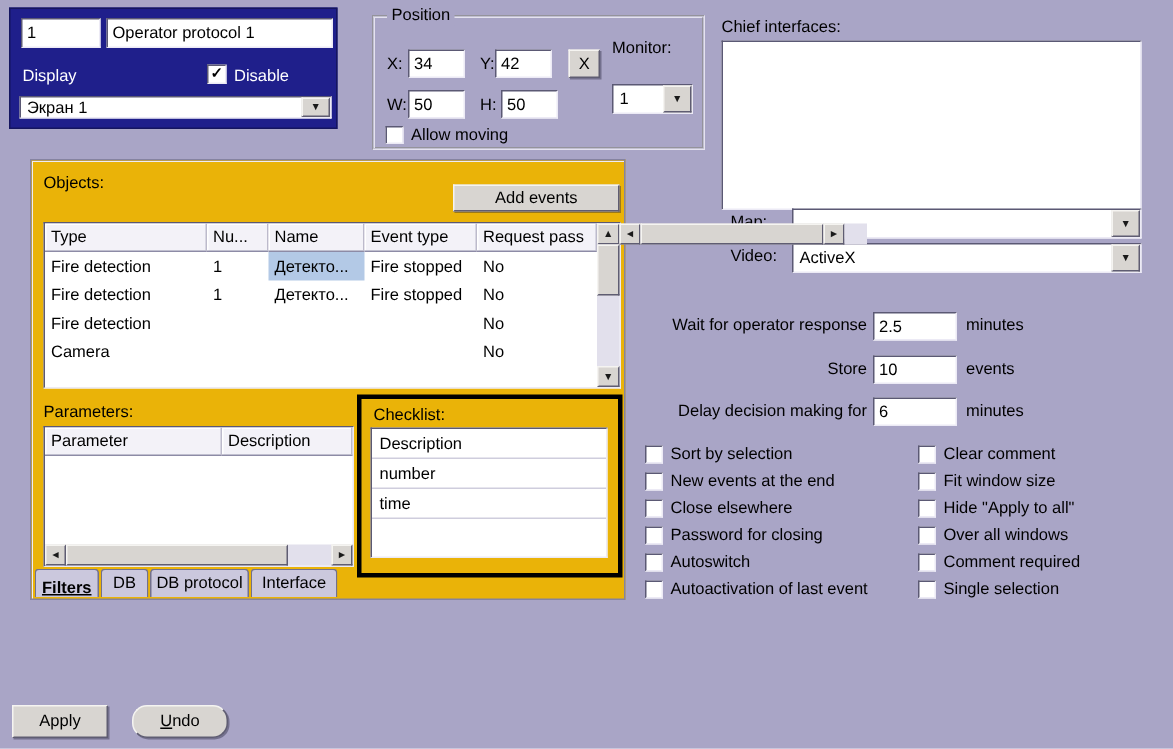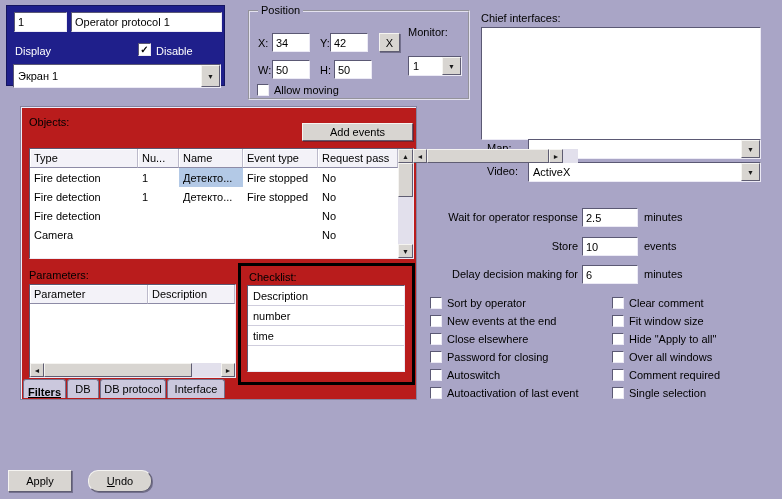--- a/index.html
+++ b/index.html
@@ -11,21 +11,21 @@
   .sunken{background:#fff;border:1px solid;border-color:#5b5974 #eceaf5 #eceaf5 #5b5974;}
   input.sunken{font-family:inherit;font-size:11px;padding:1px 3px;outline:none;box-sizing:border-box;}
   .raised{background:#d8d5d1;border:1px solid;border-color:#f5f4f1 #5f5d72 #5f5d72 #f5f4f1;box-shadow:1px 1px 0 rgba(35,33,54,.4);}
   .btn{display:flex;align-items:center;justify-content:center;cursor:default;}
   .combo{display:flex;align-items:stretch;background:#fff;border:1px solid;border-color:#5b5974 #eceaf5 #eceaf5 #5b5974;}
   .combo .txt{flex:1;display:flex;align-items:center;padding:0 4px;overflow:hidden;white-space:nowrap;}
   .combo .arr{width:17px;display:flex;align-items:center;justify-content:center;font-size:7px;color:#1a1a1a;background:#d8d5d1;border:1px solid;border-color:#f5f4f1 #5f5d72 #5f5d72 #f5f4f1;}
   .cb{background:#fff;border:1px solid;border-color:#5b5974 #eceaf5 #eceaf5 #5b5974;display:flex;align-items:center;justify-content:center;font-weight:bold;font-size:10px;line-height:1;box-sizing:border-box;}
   .group{border:2px groove #e4e2ef;}
   .gtitle{position:absolute;top:-8px;background:#a9a5c6;padding:0 3px;line-height:13px;}
-  .panel{background:#b91c1c;border:1px solid #8583a0;box-shadow:inset 1px 1px 0 #edebf7;}
+  .panel{background:#eab308;border:1px solid #8583a0;box-shadow:inset 1px 1px 0 #edebf7;}
   .th{background:#f3f2f8;border-right:1px solid #bcbacb;border-bottom:1px solid #8d8ba6;box-shadow:inset 1px 1px 0 #fff;display:flex;align-items:center;padding:0 4px;box-sizing:border-box;overflow:hidden;white-space:nowrap;}
   .td{display:flex;align-items:center;padding:0 4px;box-sizing:border-box;overflow:hidden;white-space:nowrap;}
   .sel{background:#b3c9e6;}
   .row{display:flex;height:19px;flex:0 0 auto;}
   .sb-track{background:#e2e0ec;}
   .sb-btn{background:#d8d5d1;border:1px solid;border-color:#f5f4f1 #5f5d72 #5f5d72 #f5f4f1;display:flex;align-items:center;justify-content:center;font-size:7px;color:#1a1a1a;box-sizing:border-box;flex:0 0 auto;}
   .sb-thumb{background:#d8d5d1;border:1px solid;border-color:#f5f4f1 #5f5d72 #5f5d72 #f5f4f1;box-sizing:border-box;flex:0 0 auto;}
   .opt{display:flex;align-items:center;height:13px;margin-bottom:5px;white-space:nowrap;}
   .opt .cb{width:12px;height:12px;margin-right:5px;flex:0 0 auto;}
   .tab{display:flex;align-items:center;justify-content:center;background:#cbc8dd;border:1px solid #73718c;border-bottom:none;border-radius:3px 3px 0 0;margin-right:1px;box-sizing:border-box;padding:0 2px;overflow:hidden;white-space:nowrap;}
@@ -40,21 +40,21 @@
 <div id="root">
 
   <div class="abs" style="left:6px;top:5px;width:219px;height:81px;background:#1f1f8b;border:1px solid #15155f;">
     <input class="abs sunken" style="left: 7px; top: 6px; width: 53px; height: 20px;" value="1">
     <input class="abs sunken" style="left: 64px; top: 6px; width: 151px; height: 20px;" value="Operator protocol 1">
     <span class="lbl wlbl" style="left:8px;top:39px;">Display</span>
     <span class="abs cb" style="left:131px;top:37px;width:13px;height:13px;">
         <span>✓</span>
       </span>
     <span class="lbl wlbl" style="left:149px;top:39px;">Disable</span>
-    <div class="abs combo" style="left:6px;top:58px;width:208px;height:24px;">
+    <div class="abs combo" style="left:6px;top:58px;width:208px;height:15px;">
       <span class="txt">Экран 1</span>
       <span class="arr">▼</span>
     </div>
   </div>
 
   <div class="abs group" style="left:248px;top:10px;width:222px;height:90px;">
     <span class="gtitle" style="left:8px;">Position</span>
     <span class="lbl" style="left:8px;top:25px;">X:</span>
     <input class="abs sunken" style="left: 22px; top: 21px; width: 38px; height: 19px;" value="34">
     <span class="lbl" style="left:70px;top:25px;">Y:</span>
@@ -95,21 +95,21 @@
   <input class="abs sunken" style="left: 582px; top: 237px; width: 56px; height: 19px;" value="10">
   <span class="lbl" style="left:644px;top:240px;">events</span>
 
   <span class="lbl" style="left:410px;top:268px;width:168px;text-align:right;">Delay decision making for</span>
   <input class="abs sunken" style="left: 582px; top: 265px; width: 56px; height: 19px;" value="6">
   <span class="lbl" style="left:644px;top:268px;">minutes</span>
 
   <div class="abs" style="left:430px;top:296px;">
     <div class="opt">
         <span class="cb"></span>
-        <span>Sort by operator</span>
+        <span>Sort by selection</span>
       </div>
     <div class="opt">
         <span class="cb"></span>
         <span>New events at the end</span>
       </div>
     <div class="opt">
         <span class="cb"></span>
         <span>Close elsewhere</span>
       </div>
     <div class="opt">

